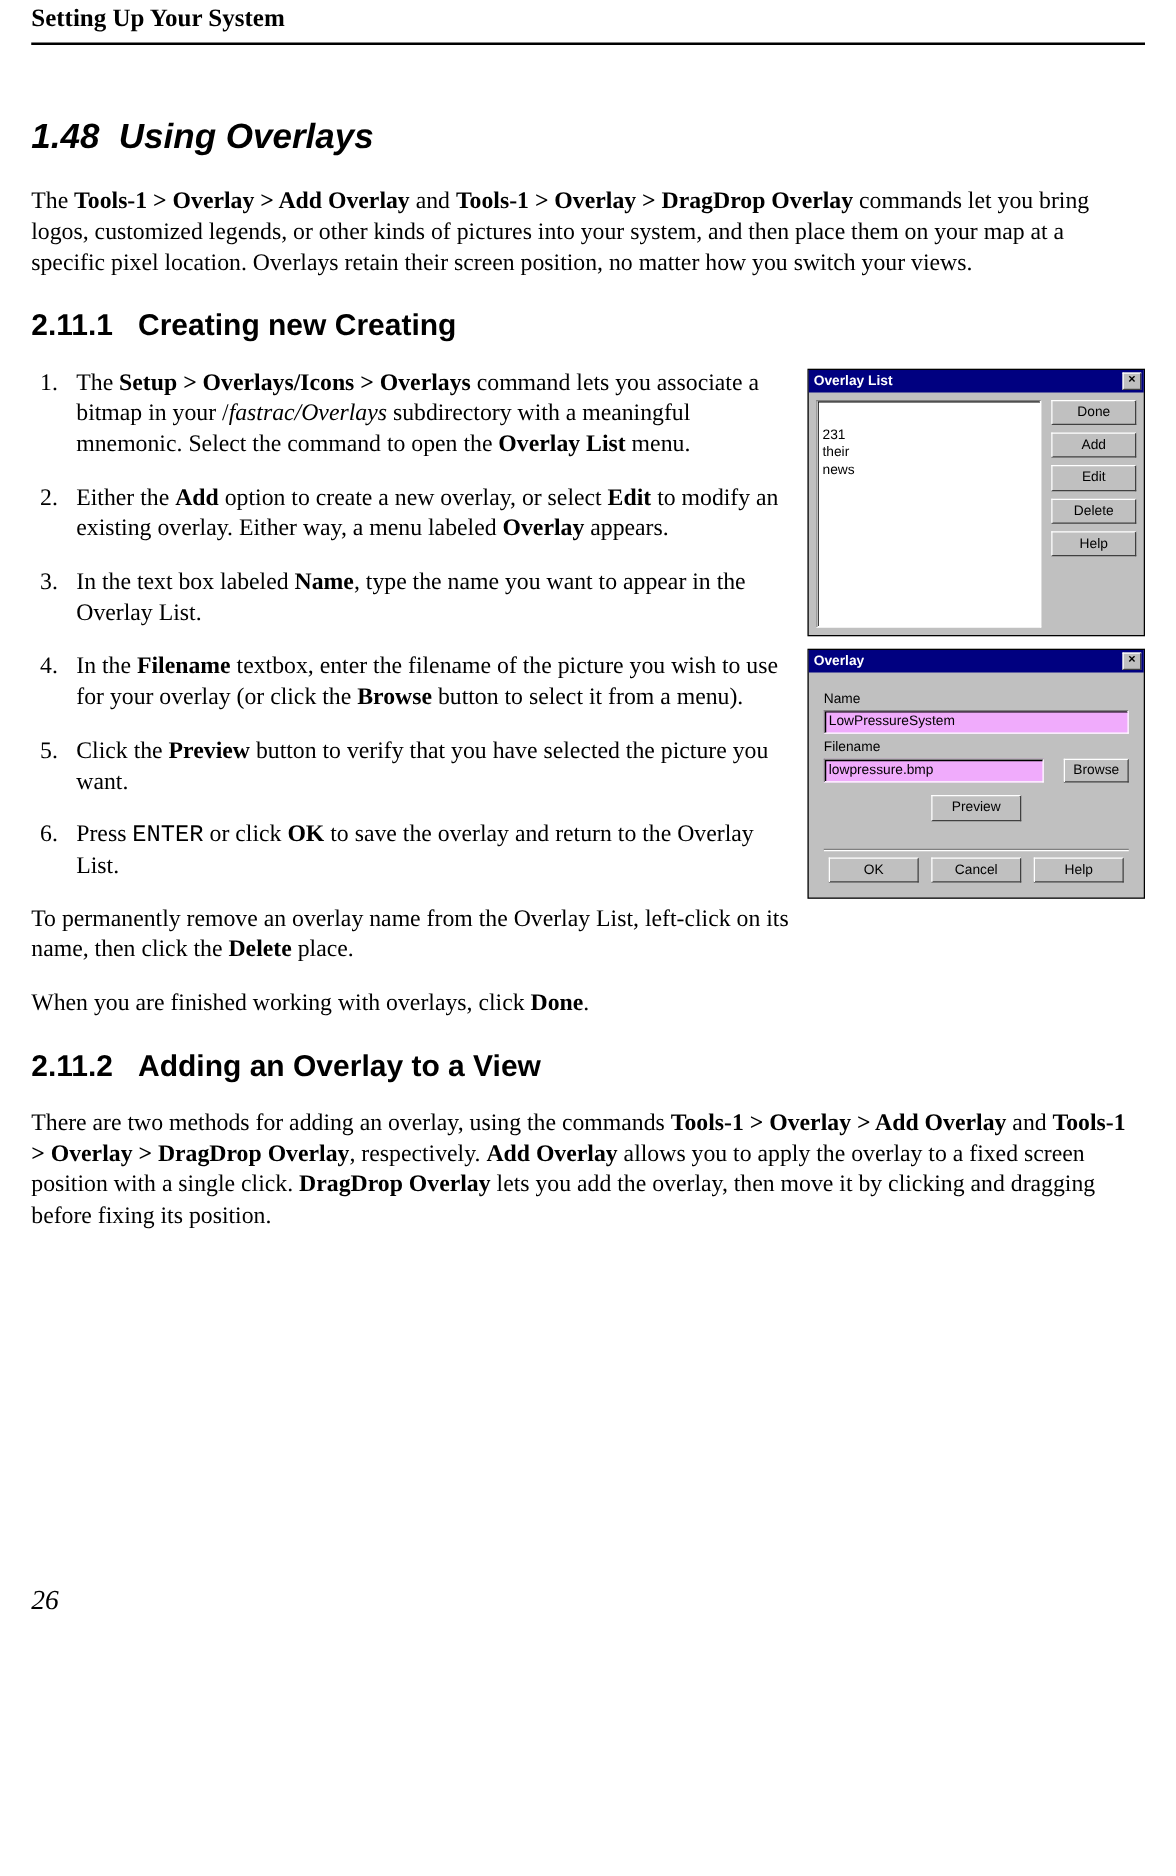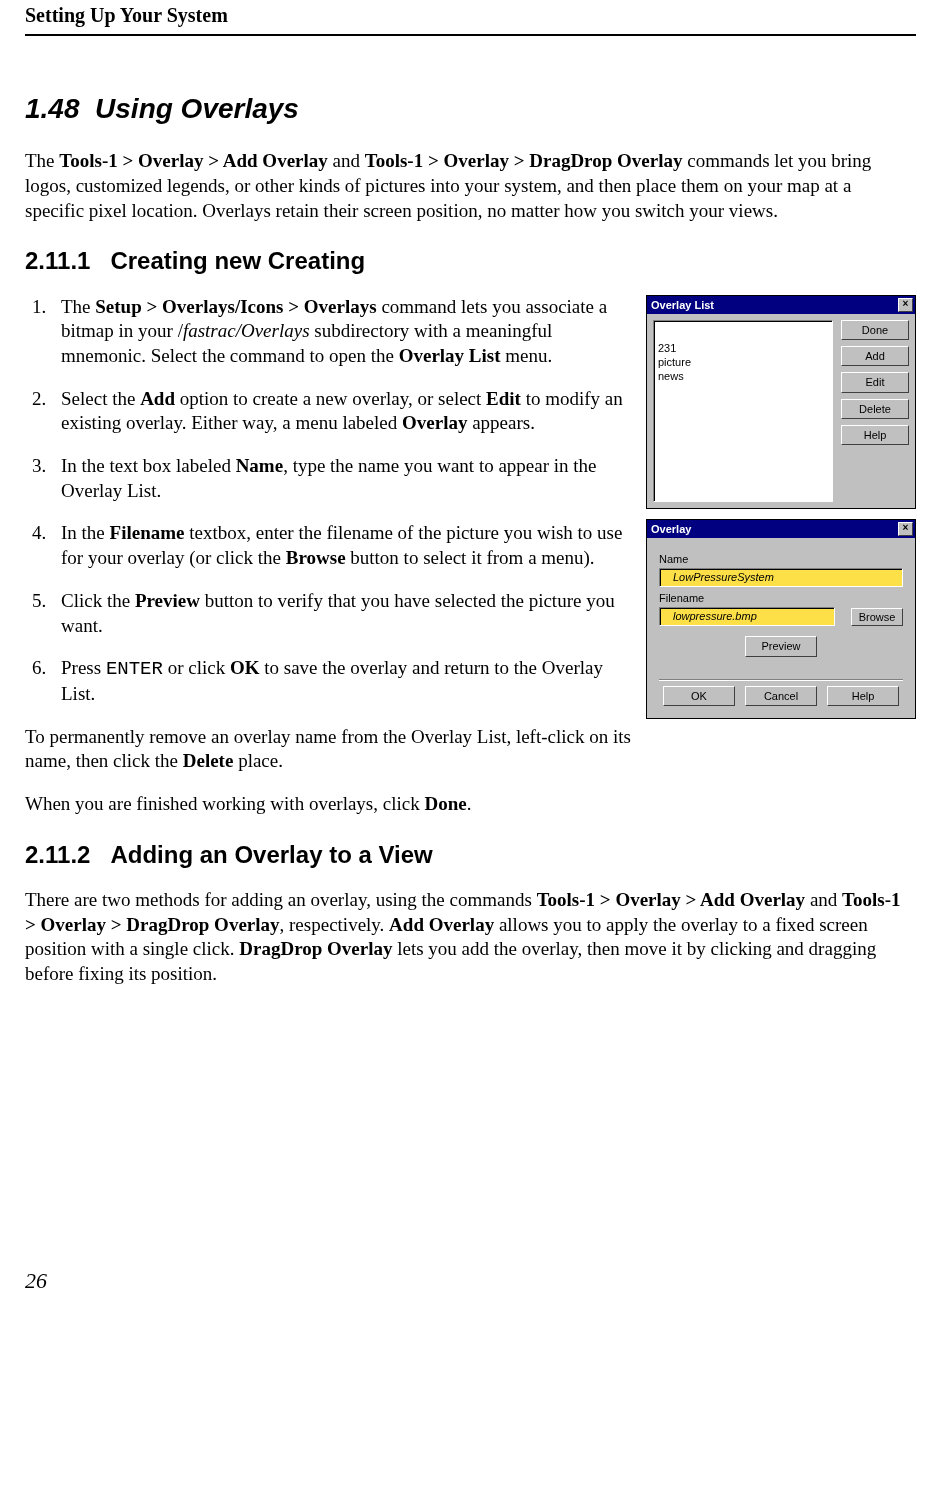--- a/index.html
+++ b/index.html
@@ -92,30 +92,29 @@
     border: 1px solid #fff;
     border-right-color:#404040;
     border-bottom-color:#404040;
     text-align: center;
     padding: 2px 0;
     font-size: 11px;
   }
   .dialog2 .dlgbody { display: block; padding: 10px 12px 6px 12px; }
   .lbl { margin: 4px 0 2px 0; }
   .txtfield {
-    background: #fde047;
+    background: #f0abfc;
     border: 1px solid #808080;
     border-right-color:#fff;
     border-bottom-color:#fff;
     box-shadow: inset 1px 1px 0 #000;
-    padding: 1px 13px;
+    padding: 1px 3px;
     height: 15px;
-    font-style: italic;
-  }
-  .row { display: flex; gap: 16px; align-items: center; }
+  }
+  .row { display: flex; gap: 16px; align-items: flex-start; }
   .row .txtfield { flex: 1; }
   .row .winbtn { width: 50px; padding: 1px 0; }
   .center { text-align: center; margin: 10px 0 22px 0; }
   .center .winbtn { display: inline-block; width: 70px; }
   .footer {
     border-top: 1px solid #808080;
     box-shadow: 0 1px 0 #fff inset;
     display: flex;
     justify-content: space-between;
     padding: 6px 4px 6px 4px;
@@ -146,21 +145,21 @@
 <div class="floatwrap">
 
   <div class="dialog">
     <div class="titlebar">
       <span>Overlay List</span>
       <div class="closebtn">×</div>
     </div>
     <div class="dlgbody">
       <div class="listbox">
         <div>231</div>
-        <div>picture</div>
+        <div>their</div>
         <div>news</div>
       </div>
       <div class="btncol">
         <div class="winbtn">Done</div>
         <div class="winbtn">Add</div>
         <div class="winbtn">Edit</div>
         <div class="winbtn">Delete</div>
         <div class="winbtn">Help</div>
       </div>
     </div>
@@ -190,21 +189,21 @@
     </div>
   </div>
 
 </div>
 
 <ol class="steps">
   <li>
     <span>The </span><b>Setup &gt; Overlays/Icons &gt; Overlays</b><span> command lets you associate a bitmap in your /</span><i>fastrac/Overlays</i><span> subdirectory with a meaningful mnemonic. Select the command to open the </span><b>Overlay List</b><span> menu.</span>
   </li>
   <li>
-    <span>Select the </span><b>Add</b><span> option to create a new overlay, or select </span><b>Edit</b><span> to modify an existing overlay. Either way, a menu labeled </span><b>Overlay</b><span> appears.</span>
+    <span>Either the </span><b>Add</b><span> option to create a new overlay, or select </span><b>Edit</b><span> to modify an existing overlay. Either way, a menu labeled </span><b>Overlay</b><span> appears.</span>
   </li>
   <li>
     <span>In the text box labeled </span><b>Name</b><span>, type the name you want to appear in the Overlay List.</span>
   </li>
   <li>
     <span>In the </span><b>Filename</b><span> textbox, enter the filename of the picture you wish to use for your overlay (or click the </span><b>Browse</b><span> button to select it from a menu).</span>
   </li>
   <li>
     <span>Click the </span><b>Preview</b><span> button to verify that you have selected the picture you want.</span>
   </li>

